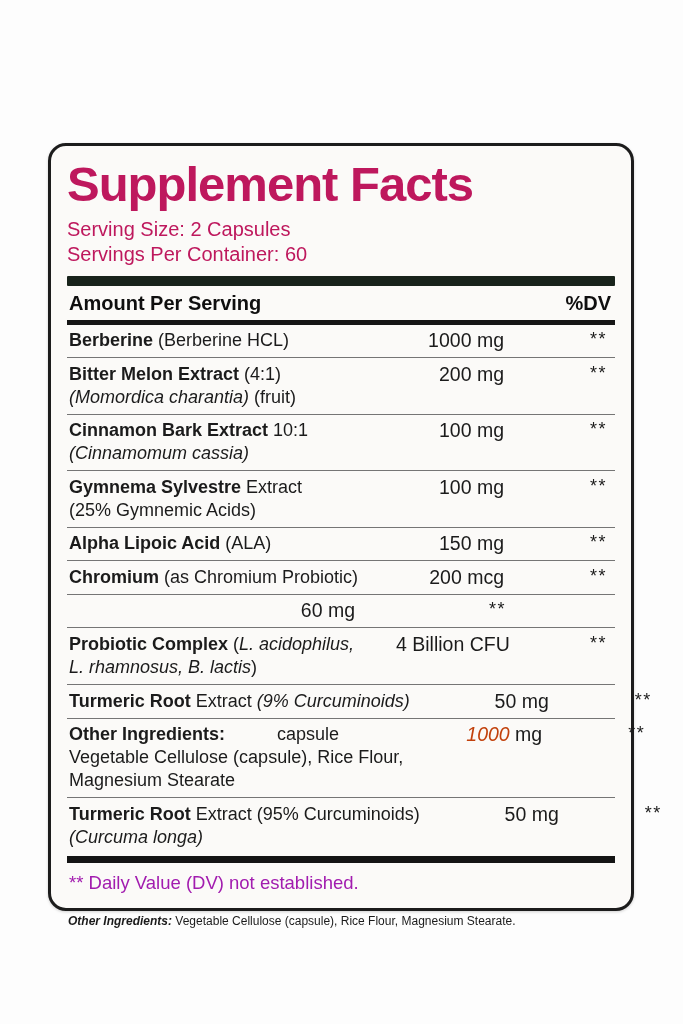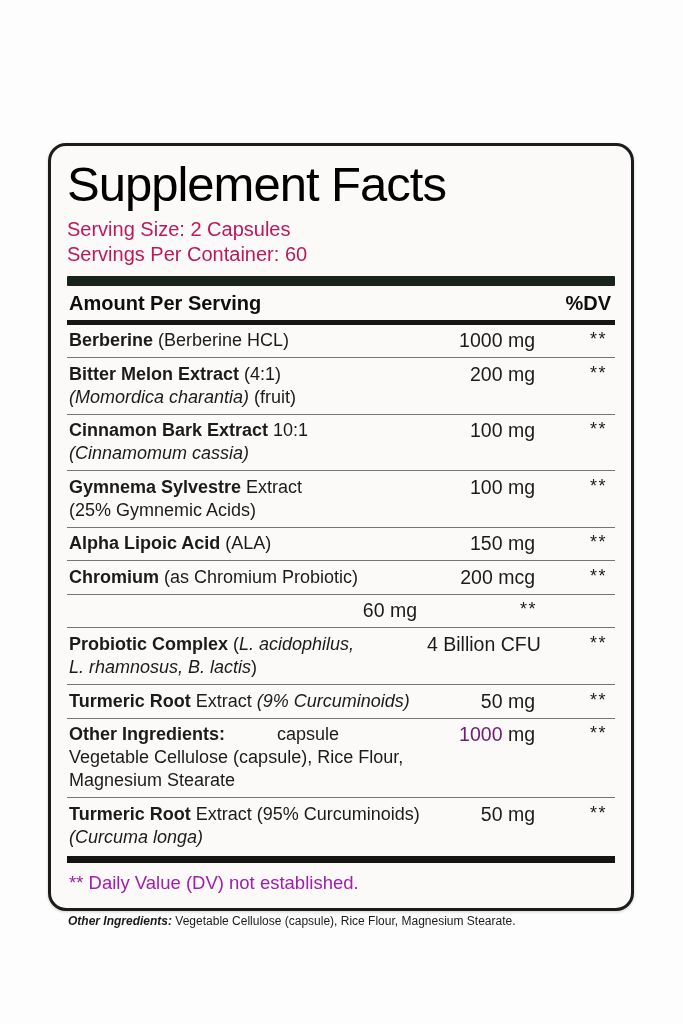--- a/index.html
+++ b/index.html
@@ -20,24 +20,24 @@
     background: #fbfaf8;
     border: 3px solid #1c1c1c;
     border-radius: 18px;
     padding: 12px 16px 8px 16px;
     box-shadow: 0 1px 3px rgba(0,0,0,0.18);
   }
 
   .title {
     margin: 0 0 6px 0;
     font-size: 49px;
-    font-weight: normal;
+    font-weight: bold;
     letter-spacing: -1px;
     line-height: 1.08;
-    color: #000000;
+    color: #be185d;
   }
   .serving {
     font-size: 20px;
     line-height: 1.27;
     color: #be185d;
   }
 
   .bar-thick  { height: 10px; background: #18231b; margin-top: 8px; border-radius: 1px; }
   .bar-med    { height: 5px;  background: #161616; }
   .bar-bottom { height: 7px;  background: #141414; margin-top: 2px; }
@@ -49,41 +49,42 @@
   }
   .hdr-row .dv-h { padding-right: 2px; }
 
   .rows { }
   .row {
     display: grid;
     grid-template-columns: 1fr 118px 70px;
     align-items: start;
     padding: 4.5px 0 5px 2px;
     border-bottom: 1.5px solid #757575;
+    gap: 31px;
   }
   .row:last-child { border-bottom: none; }
   .cell-name { font-size: 18px; line-height: 1.28; color: #1b1b1b; }
   .cell-name .line { white-space: nowrap; }
   .cell-amt {
     text-align: right;
     font-size: 19.5px;
     padding-right: 10px;
     white-space: nowrap;
     color: #1b1b1b;
   }
   .cell-dv {
     text-align: right;
     font-size: 18px;
     letter-spacing: 1.5px;
     padding-right: 8px;
     color: #1b1b1b;
   }
   .sb { font-weight: bold; }
   .si { font-style: italic; }
-  .sf { color: #701a75; }
+  .sf { color: #c2410c; font-style: italic; }
   .gap { margin-left: 52px; }
 
   .footnote {
     font-size: 18.5px;
     padding: 9px 2px 6px 2px;
     color: #a21caf;
   }
 
   .other {
     position: absolute;

